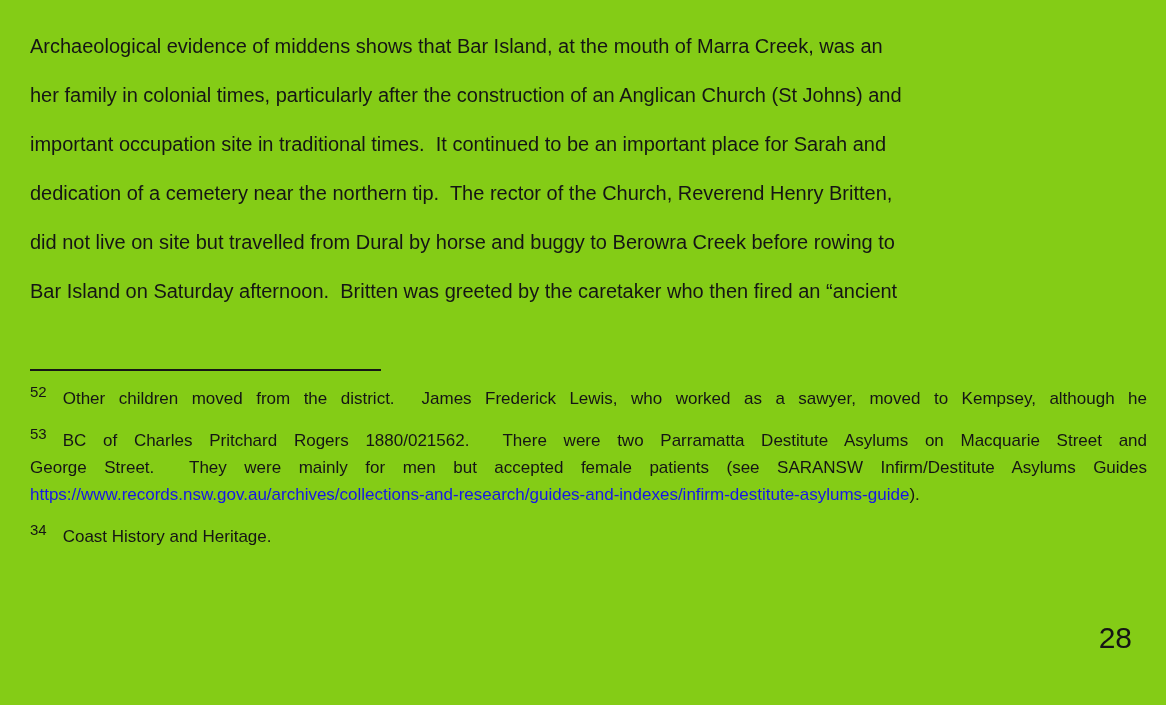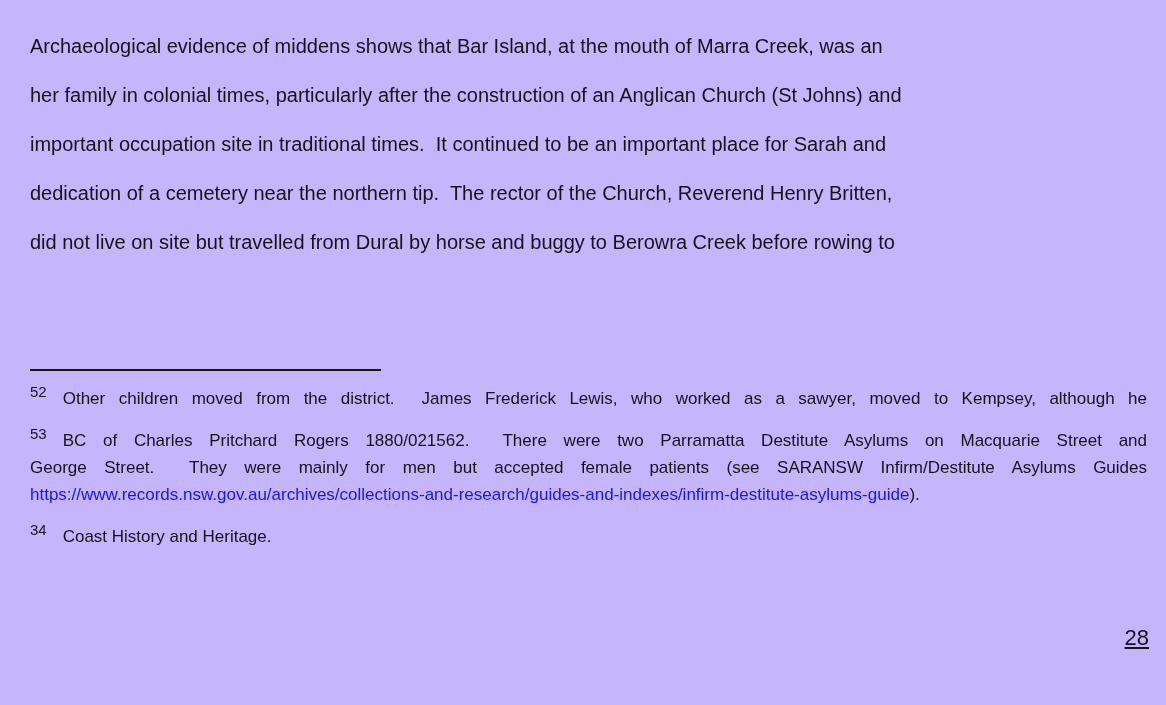--- a/index.html
+++ b/index.html
@@ -1,21 +1,21 @@
 <!DOCTYPE html>
 <html><head>
 <meta charset="utf-8">
 <style>
   * { margin: 0; padding: 0; box-sizing: border-box; }
   html, body { background: #e8e8e8; }
   .page {
     position: relative;
     width: 1166px;
     height: 705px;
-    background: #c4b5fd;
+    background: #84cc16;
     font-family: "Liberation Sans", "DejaVu Sans", sans-serif;
     color: #151515;
     overflow: hidden;
   }
   .body-text {
     position: absolute;
     left: 30px;
     top: 22px;
     width: 1117px;
     font-size: 20px;
@@ -55,38 +55,38 @@
     margin-right: 16px;
   }
   a.doc-link, a.doc-link:visited {
     color: #1717e8;
     cursor: pointer;
   }
   .fn-after-link { color: #151515; }
   .page-number {
     position: absolute;
     top: 624px;
-    right: 17px;
-    font-size: 22px;
+    right: 34px;
+    font-size: 30px;
     line-height: 28px;
     color: #151515;
-    text-decoration: underline;
   }
 </style>
 </head>
 <body>
 
 <div class="page">
 
   <div class="body-text">
     <div class="body-line">Archaeological evidence of middens shows that Bar Island, at the mouth of Marra Creek, was an</div>
     <div class="body-line">her family in colonial times, particularly after the construction of an Anglican Church (St Johns) and</div>
     <div class="body-line">important occupation site in traditional times.  It continued to be an important place for Sarah and</div>
     <div class="body-line">dedication of a cemetery near the northern tip.  The rector of the Church, Reverend Henry Britten,</div>
     <div class="body-line">did not live on site but travelled from Dural by horse and buggy to Berowra Creek before rowing to</div>
+    <div class="body-line">Bar Island on Saturday afternoon.  Britten was greeted by the caretaker who then fired an “ancient</div>
   </div>
 
   <div class="fn-separator"></div>
 
   <div class="footnotes">
 
     <div class="footnote">
       <div class="fn-line just"><sup class="fn-marker">52</sup><span>Other children moved from the district.  James Frederick Lewis, who worked as a sawyer, moved to Kempsey, although he</span></div>
     </div>
 

